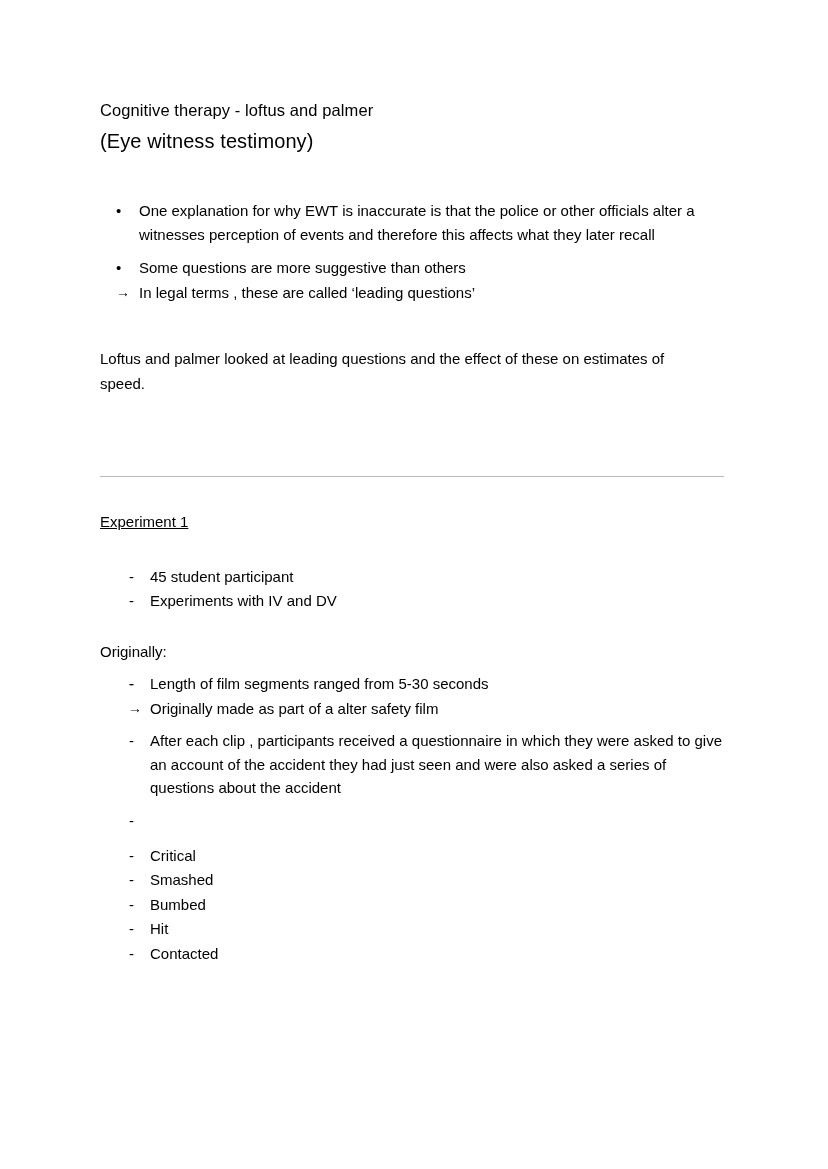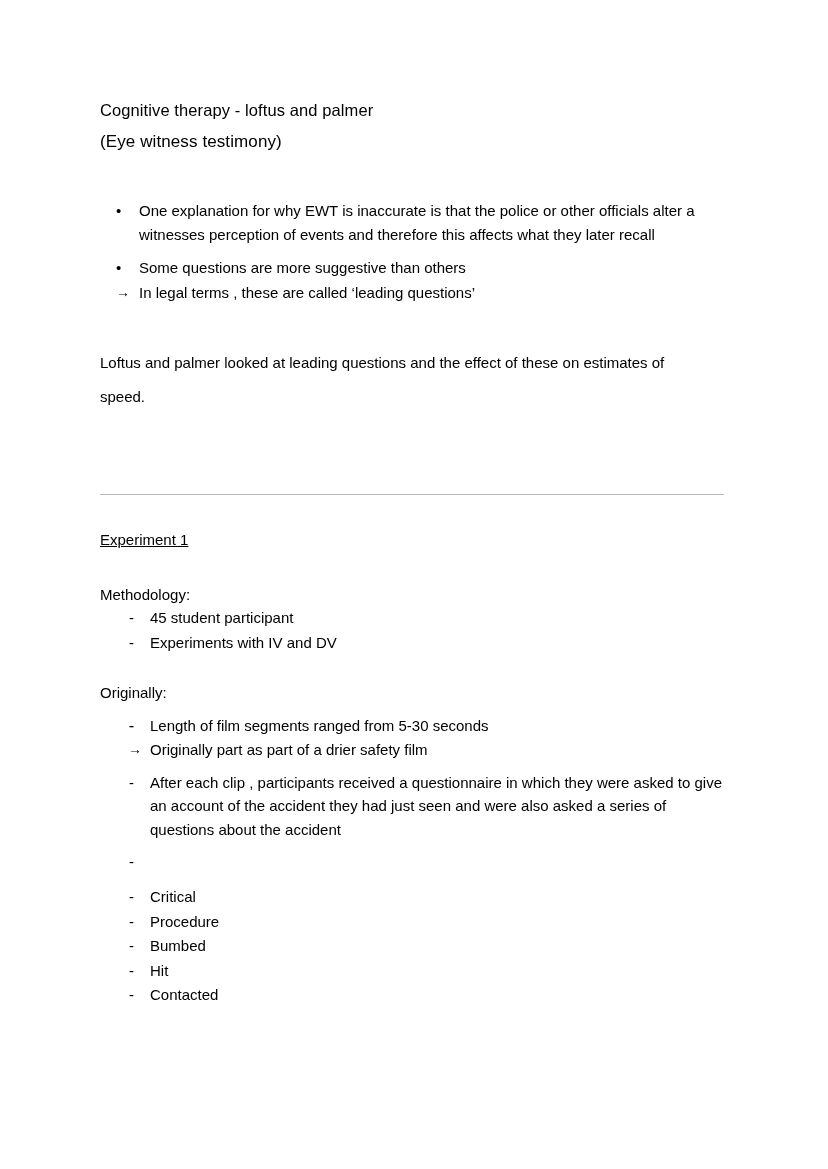--- a/index.html
+++ b/index.html
@@ -21,21 +21,21 @@
     background: #ffffff;
     box-sizing: border-box;
     padding: 95px 100px 0 100px;
   }
   .doc-title {
     font-size: 16.5px;
     line-height: 31px;
     letter-spacing: 0.1px;
   }
   .doc-subtitle {
-    font-size: 17px;
+    font-size: 20px;
     line-height: 31px;
     letter-spacing: 0.1px;
   }
   .gap-lg { height: 42px; }
 
   ul.bullets {
     list-style: none;
     margin: 0;
     padding: 0;
   }
@@ -63,21 +63,21 @@
   .arrow-line .arrow-glyph {
     position: absolute;
     left: 16px;
     top: 0;
     font-size: 14px;
     line-height: 23.5px;
     font-weight: bold;
   }
   .para {
     font-size: 15px;
-    line-height: 34px;
+    line-height: 25px;
     max-width: 600px;
   }
   hr.divider {
     border: none;
     border-top: 1px solid #b9b9b9;
     margin: 0;
     width: 624px;
   }
   .section-heading {
     font-size: 15px;
@@ -152,21 +152,20 @@
   <hr class="divider">
 
   <div style="height:33px"></div>
 
   <div>
     <span class="section-heading">Experiment 1</span>
   </div>
 
   <div style="height:31px"></div>
 
-  <div class="label-line">Methodology:</div>
 
   <ul class="dashes tight">
     <li>
       <span class="dash-mark">-</span>
       <span>45 student participant</span>
     </li>
     <li>
       <span class="dash-mark">-</span>
       <span>Experiments with IV and DV</span>
     </li>
@@ -179,21 +178,21 @@
   <ul class="dashes">
     <li class="spaced">
       <span class="dash-mark">-</span>
     </li>
     <li>
       <span class="dash-mark">-</span>
       <span>Length of film segments ranged from 5-30 seconds</span>
     </li>
     <li class="arrow-item spaced">
       <span class="dash-mark">→</span>
-      <span>Originally part as part of a drier safety film</span>
+      <span>Originally made as part of a alter safety film</span>
     </li>
     <li class="wide spaced">
       <span class="dash-mark">-</span>
       <span>After each clip , participants received a questionnaire in which they were asked to give an account of the accident they had just seen and were also asked a series of questions about the accident</span>
     </li>
     <li>
       <span class="dash-mark">-</span>
     </li>
   </ul>
 
@@ -202,21 +201,21 @@
 
   <div style="height:8px"></div>
 
   <ul class="dashes tight">
     <li>
       <span class="dash-mark">-</span>
       <span>Critical</span>
     </li>
     <li>
       <span class="dash-mark">-</span>
-      <span>Procedure</span>
+      <span>Smashed</span>
     </li>
     <li>
       <span class="dash-mark">-</span>
       <span>Bumbed</span>
     </li>
     <li>
       <span class="dash-mark">-</span>
       <span>Hit</span>
     </li>
     <li>

